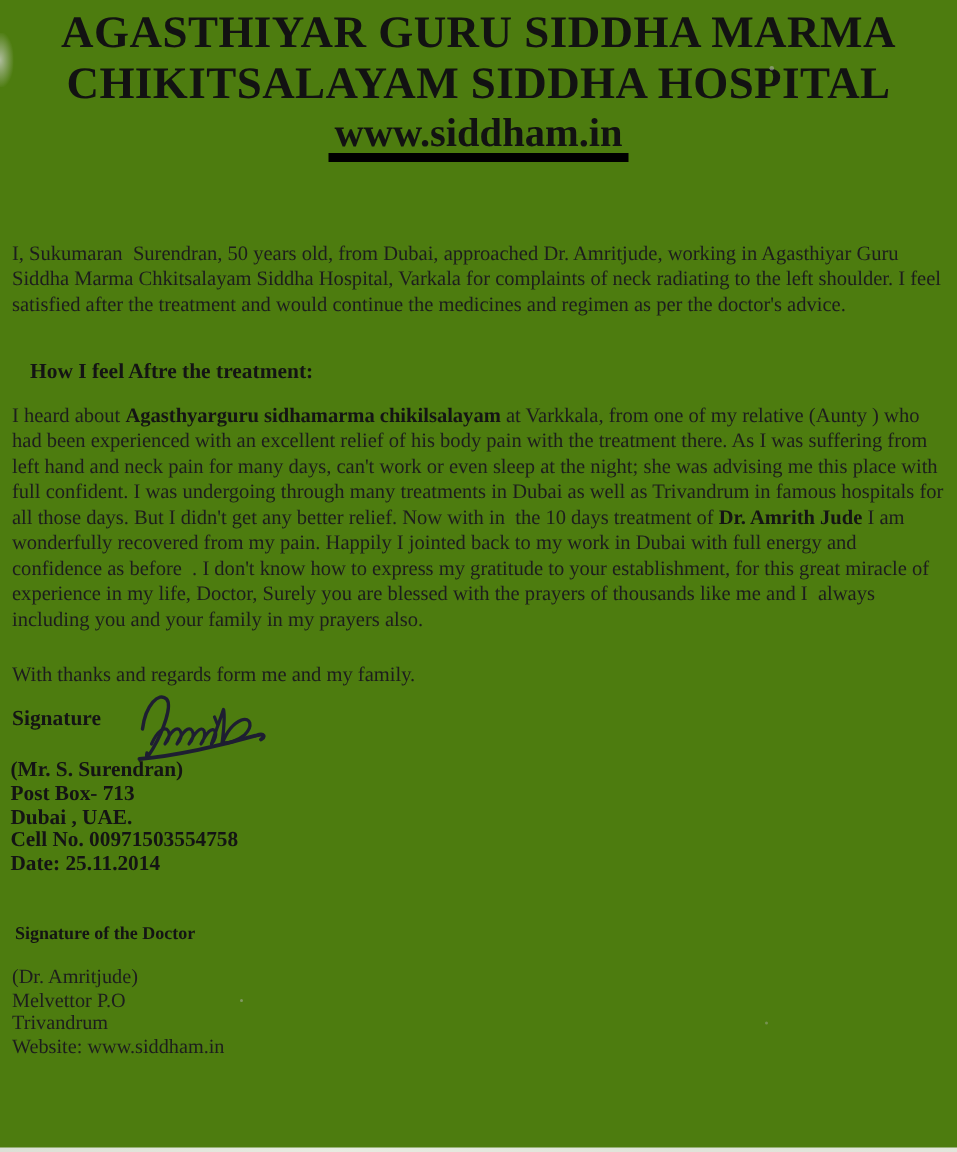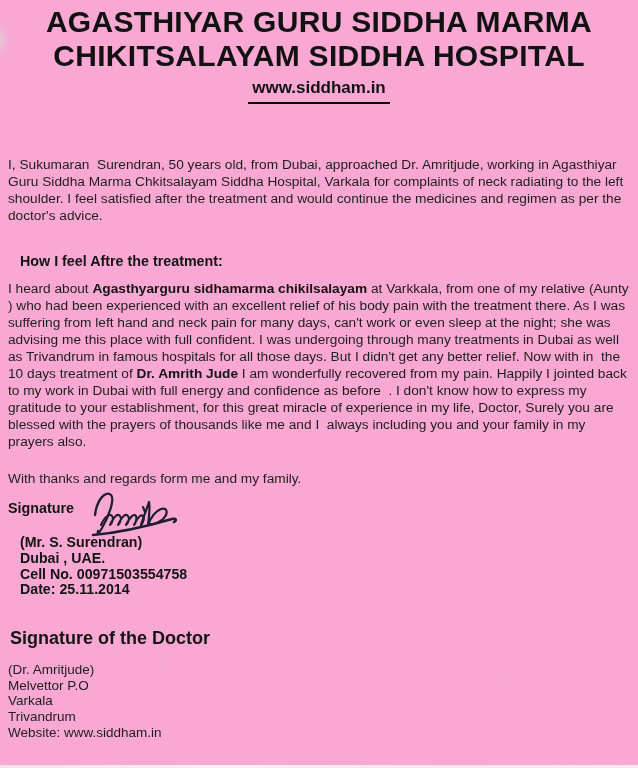--- a/index.html
+++ b/index.html
@@ -3,57 +3,57 @@
 <meta charset="utf-8">
 <style>
   html, body { margin:0; padding:0; background:#ffffff; }
   body {
     width:638px; height:768px; overflow:hidden;
     font-family:"Liberation Sans", sans-serif;
     color:#1b1b1b;
   }
   .page {
     position:relative; width:638px; height:768px;
-    background:#f9a8d4; box-sizing:border-box;
+    background:#4d7c0f; box-sizing:border-box;font-family:Liberation Serif, serif;
   }
   
   .letterhead { text-align:center; padding-top:5px; }
   .title-line {
     font-size:30px; font-weight:bold; line-height:34px;
     letter-spacing:0.3px; color:#121212; white-space:nowrap;
   }
   .website-wrap { margin-top:2px; }
   .website {
-    display:inline-block; font-size:17px; font-weight:bold;
+    display:inline-block; font-size:27px; font-weight:bold;
     line-height:26px; color:#121212;
-    border-bottom:2px solid #000000; padding:0 4px 1px 4px;
+    border-bottom:6px solid #000000; padding:0 4px 1px 4px;
   }
   
   .bodytext {
     font-size:13.7px; line-height:17px; margin:0;
     padding:0 5px 0 8px; white-space:pre-wrap; color:#1d1d1d;
   }
   .intro { margin-top:52px; }
   .section-heading {
     font-size:14.3px; font-weight:bold; color:#141414;
     margin:29px 0 0 12px; padding-left:8px;
   }
   .testimonial { margin-top:11px; }
   .bold-inline { font-weight:bold; color:#141414; }
   .closing { margin-top:20px; }
   
   .sig-row { position:relative; margin-top:12px; padding-left:8px; height:36px; }
   .sig-label { font-weight:bold; font-size:14.3px; color:#141414; }
   .sig-svg { position:absolute; left:86px; top:-16px; }
   
-  .sender-block { padding-left:20px; }
+  .sender-block { padding-left:7px; }
   .sender-line { font-weight:bold; font-size:14.2px; line-height:15.8px; color:#141414; }
   
   .doctor-heading {
-    font-size:18px; font-weight:bold; color:#141414;
+    font-size:12px; font-weight:bold; color:#141414;
     margin:30px 0 0 0; padding-left:10px;
   }
   .doctor-block { margin-top:13px; padding-left:8px; }
   .doctor-line { font-size:13.5px; line-height:15.6px; color:#1d1d1d; }
   
   .speck { position:absolute; background:#b5b5b5; border-radius:50%; }
   .speck-1 { left:513px; top:44px; width:3px; height:3px; opacity:.55; }
   .speck-2 { left:160px; top:666px; width:2px; height:2px; opacity:.5; }
   .speck-3 { left:510px; top:681px; width:2px; height:2px; opacity:.4; }
   .corner-smudge {
@@ -99,29 +99,29 @@
       <path stroke-width="2.3" d="M9,32 C11,16 20,7 25,12 C29,16 23,33 16,45 C13,50 11,53 12,48"></path>
       <path stroke-width="2.1" d="M15,42 C19,33 24,30 26,33 C28,36 26,40 24,42 C28,33 32,30 34,33 C36,36 34,40 32,42 C36,33 40,30 42,33 C44,36 42,40 40,42 C44,34 48,30 50,33 C51,35 50,40 48,42 C52,34 55,31 57,33 C59,35 57,40 55,42"></path>
       <path stroke-width="2.1" d="M57,24 L59,29"></path>
       <path stroke-width="2.2" d="M55,42 C58,33 61,25 63,19 C64,23 63,34 62,42 C65,34 70,28 75,26 C81,24 83,30 77,36 C72,40 66,42 62,41"></path>
       <path stroke-width="2.6" d="M7,52 C30,50 62,43 86,36 C90,35 91,37 88,39"></path>
     </svg>
   </div>
 
   <div class="sender-block">
     <div class="sender-line">(Mr. S. Surendran)</div>
+    <div class="sender-line">Post Box- 713</div>
     <div class="sender-line">Dubai , UAE.</div>
     <div class="sender-line">Cell No. 00971503554758</div>
     <div class="sender-line">Date: 25.11.2014</div>
   </div>
 
   <div class="doctor-heading">Signature of the Doctor</div>
 
   <div class="doctor-block">
     <div class="doctor-line">(Dr. Amritjude)</div>
     <div class="doctor-line">Melvettor P.O</div>
-    <div class="doctor-line">Varkala</div>
     <div class="doctor-line">Trivandrum</div>
     <div class="doctor-line">Website: www.siddham.in</div>
   </div>
 
   <div class="bottom-streak"></div>
 </div>
 
 </body></html>

